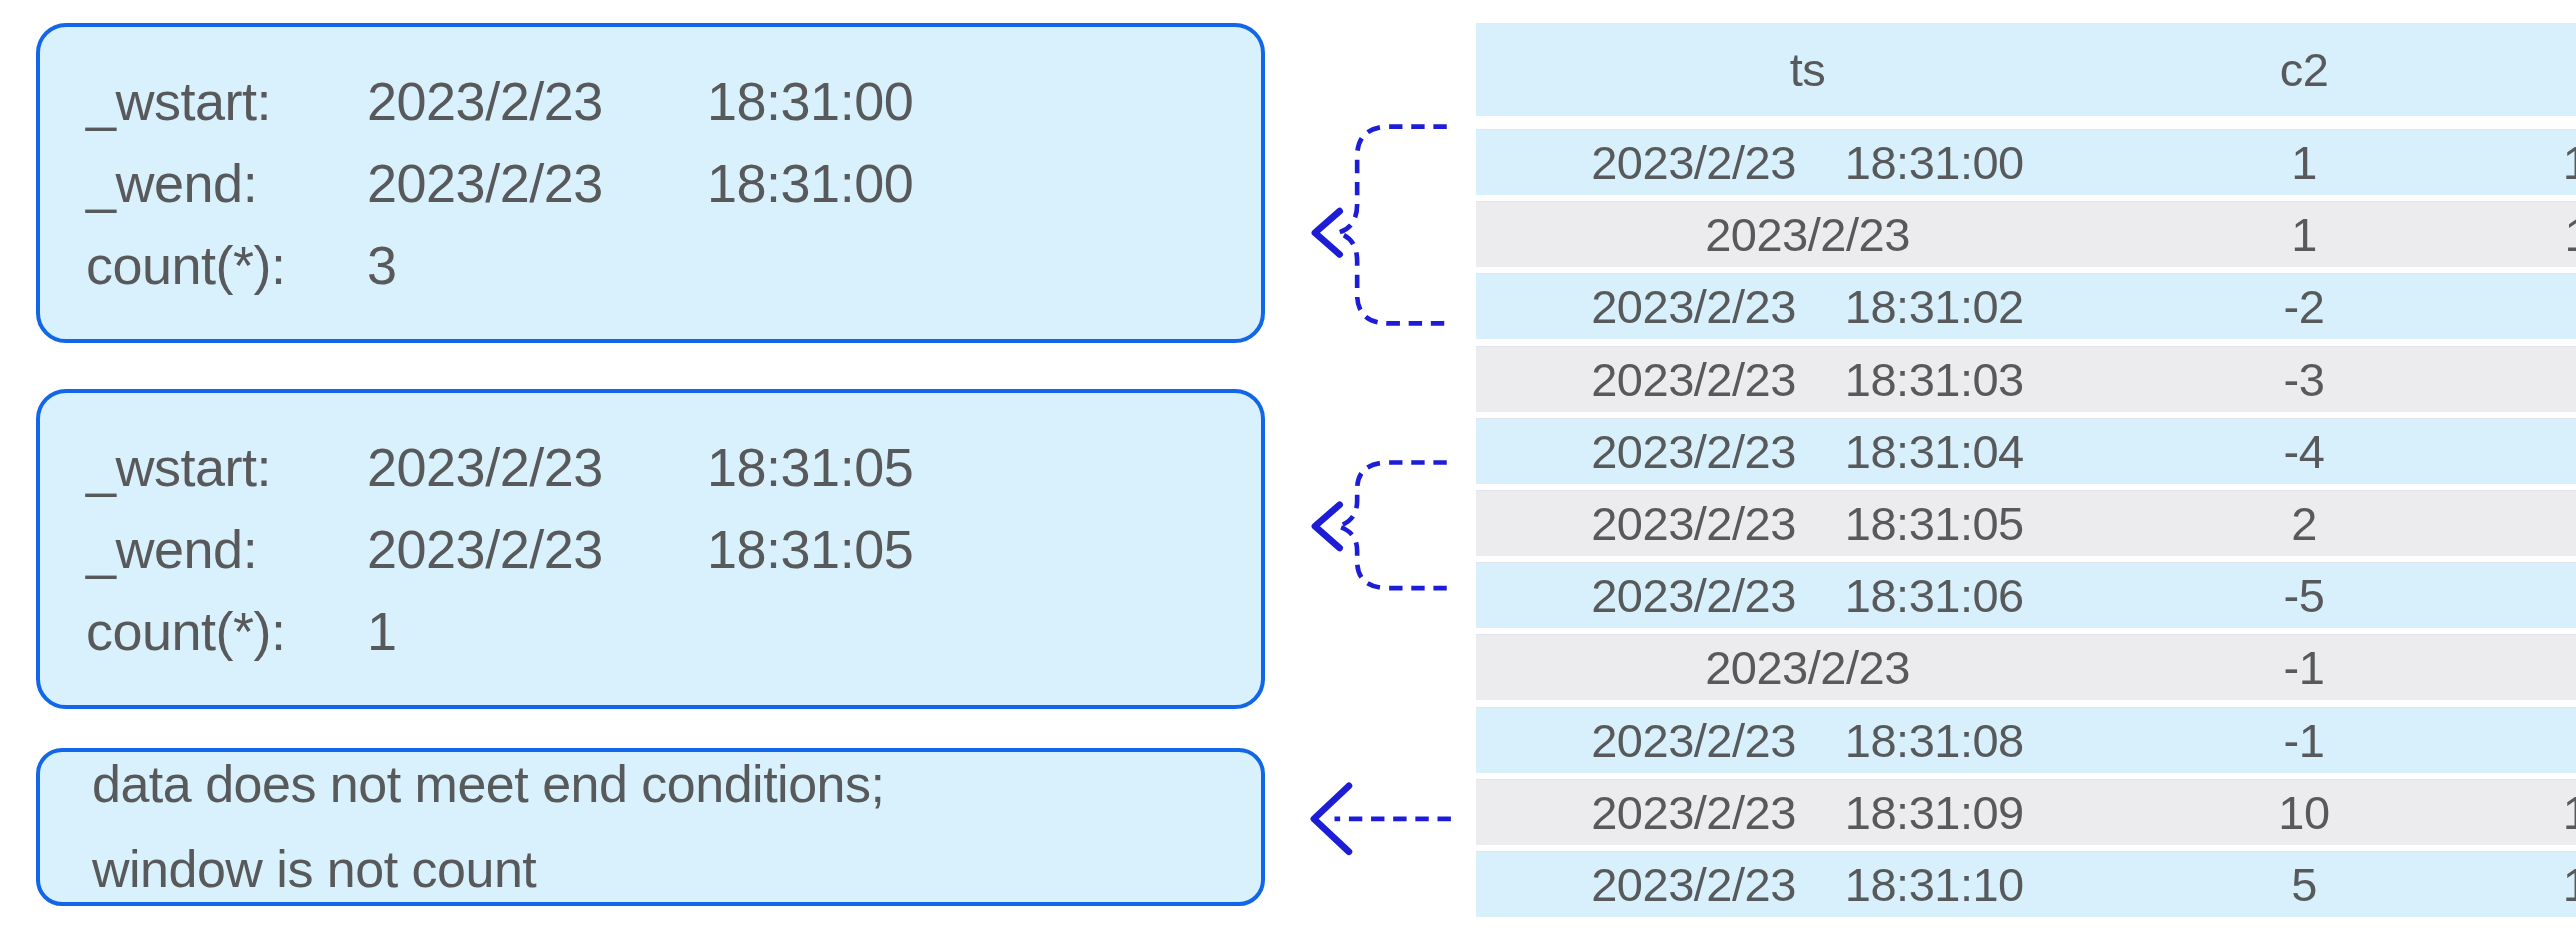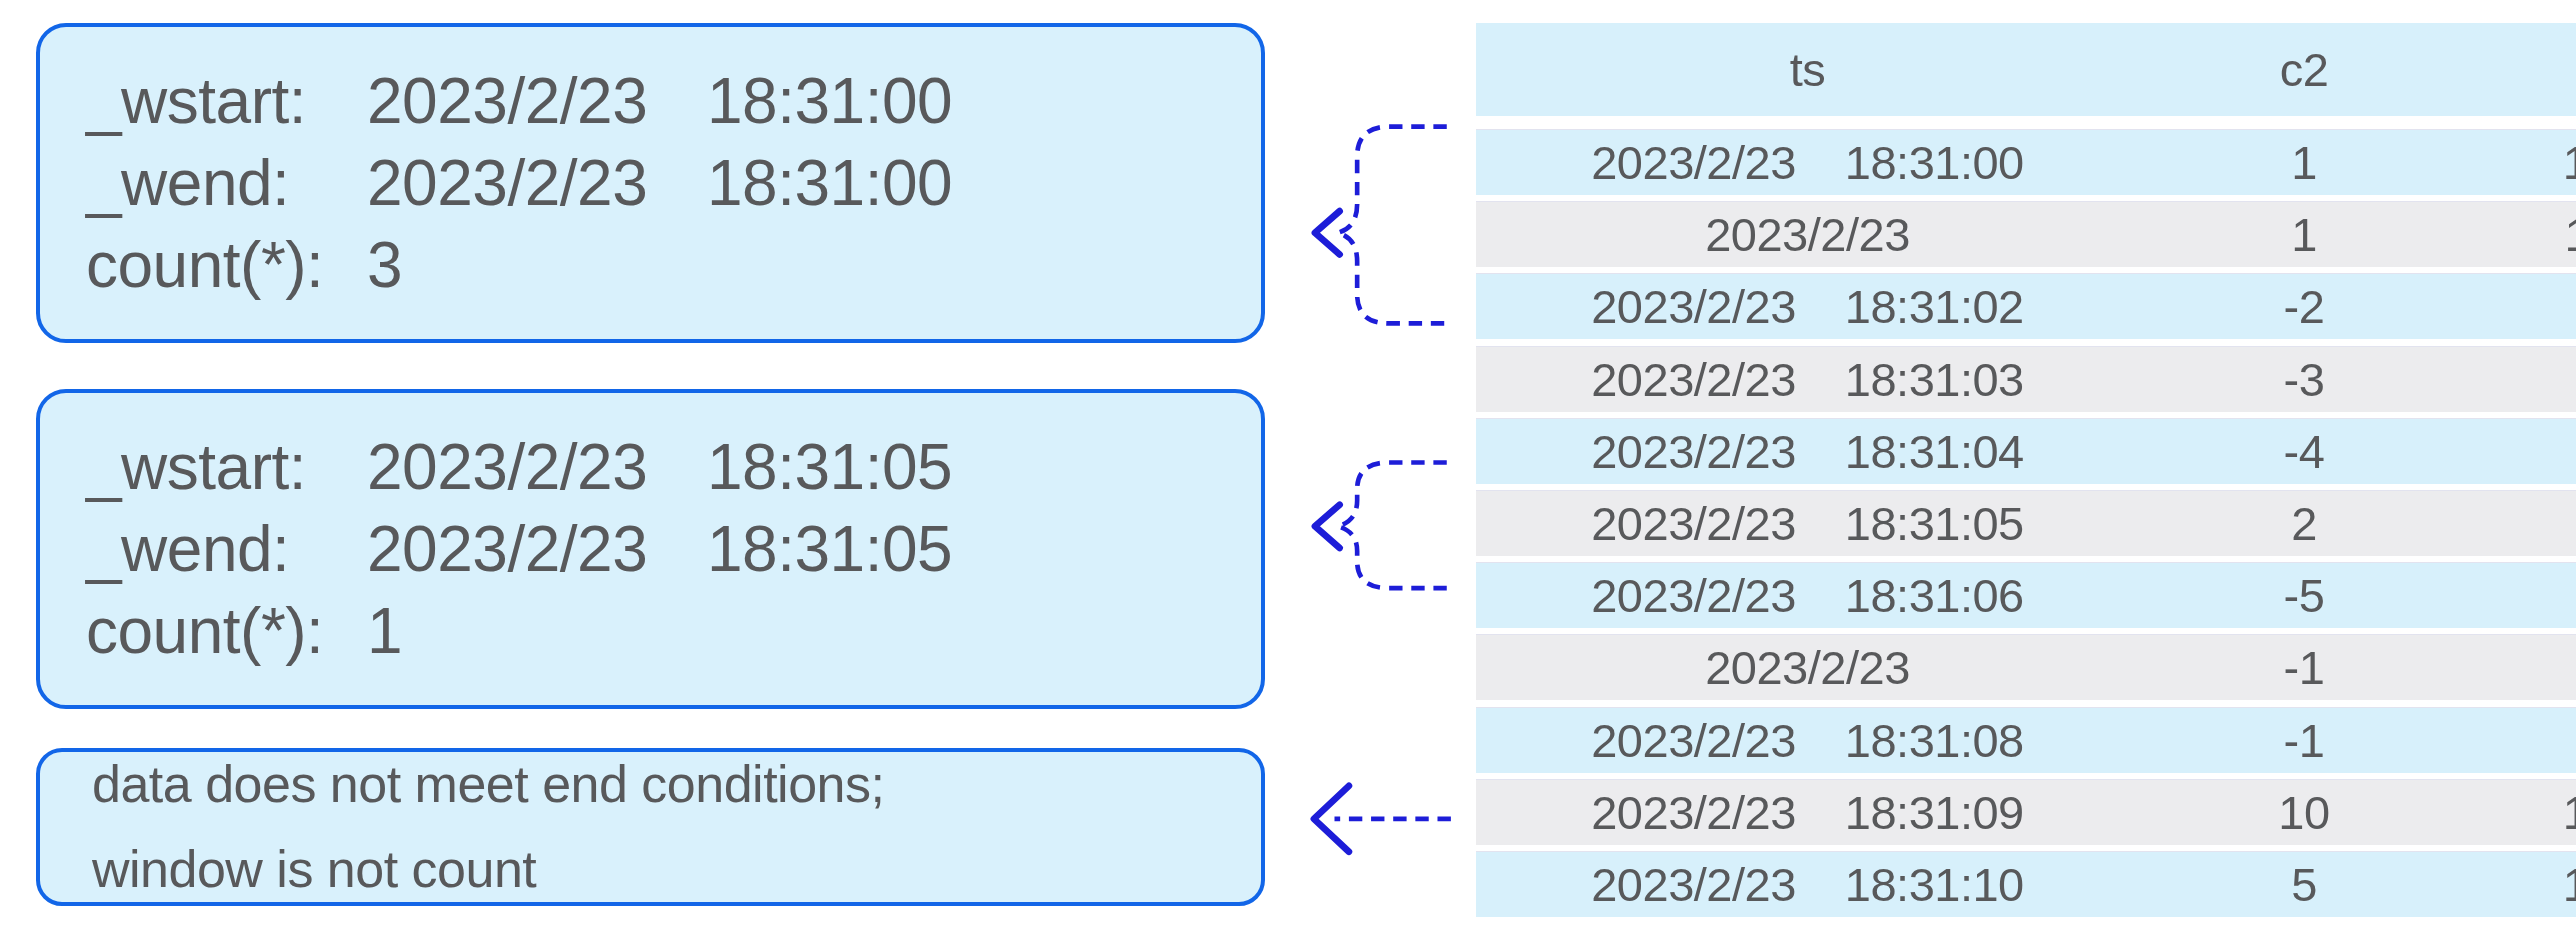--- a/index.html
+++ b/index.html
@@ -31,21 +31,21 @@
     justify-content: center;
     padding-left: 46px;
   }
   #window-box-1 { top: 23px;  height: 320px; }
   #window-box-2 { top: 389px; height: 320px; }
   .result-row {
     height: 82px;
     display: grid;
     grid-template-columns: 281px 340px auto;
     align-items: center;
-    font-size: 64px;
+    font-size: 54px;
     letter-spacing: -0.5px;
     white-space: nowrap;
   }
 
   .note-box {
     position: absolute;
     left: 36px;
     top: 748px;
     width: 1229px;
     height: 158px;

